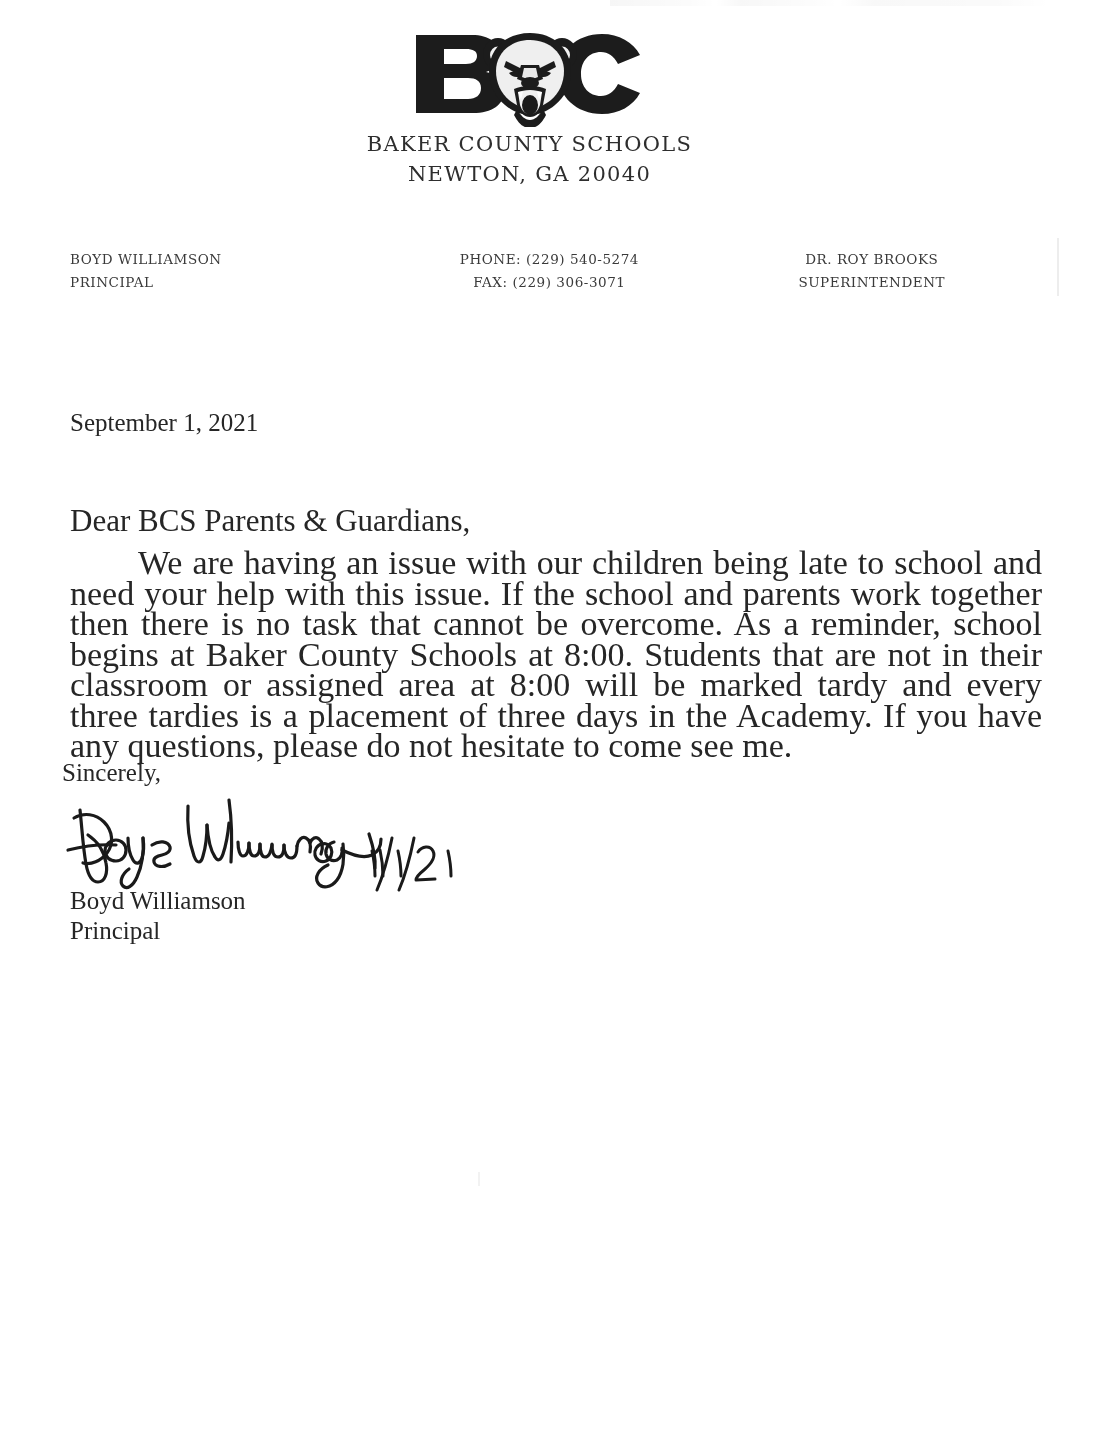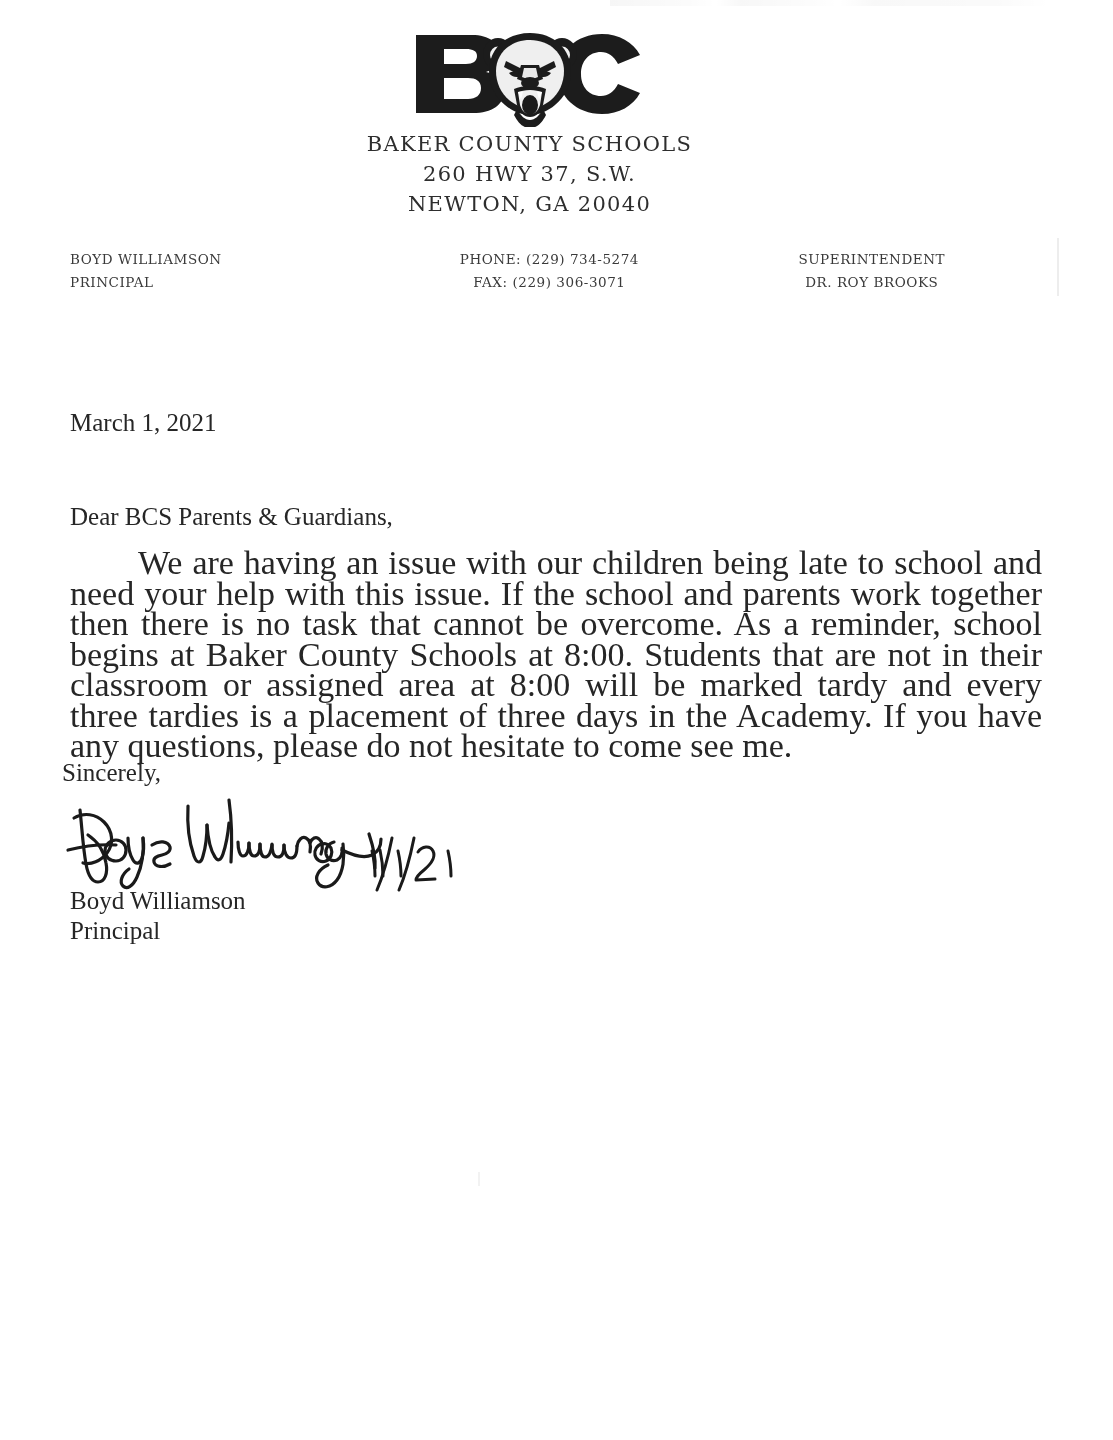--- a/index.html
+++ b/index.html
@@ -97,21 +97,21 @@
     position: absolute;
     top: 407px;
     left: 70px;
     font-size: 25px;
     line-height: 1.3;
   }
   .salutation {
     position: absolute;
     top: 501px;
     left: 70px;
-    font-size: 25px;
+    font-size: 31px;
     line-height: 1.3;
   }
   .body-copy {
     position: absolute;
     top: 548px;
     left: 70px;
     width: 972px;
     font-size: 34px;
     line-height: 30.5px;
     text-align: justify;
@@ -200,43 +200,42 @@
           <path d="M128 71 l-5 0 2 7 Z" fill="#ffffff"></path>
 
           <ellipse cx="116" cy="84" rx="8" ry="10" fill="#1c1c1c"></ellipse>
 
           <path d="M103 88 c4 7 8 11 13 11 5 0 9-4 13-11 l3 6 c-4 8-9 13-16 13 -7 0-12-5-16-13 Z" fill="#1c1c1c"></path>
         </g>
       </svg>
     </div>
 
     <div class="org-line">BAKER COUNTY SCHOOLS</div>
-    <div class="org-line">260 HWY 37, S.W.</div>
     <div class="org-line">NEWTON, GA 20040</div>
   </div>
 
   <div class="contact-row">
 
     <div class="contact-col left">
       <div>BOYD WILLIAMSON</div>
       <div>PRINCIPAL</div>
     </div>
 
     <div class="contact-col center">
-      <div>PHONE: (229) 734-5274</div>
+      <div>PHONE: (229) 540-5274</div>
       <div>FAX: (229) 306-3071</div>
     </div>
 
     <div class="contact-col right">
+      <div>DR. ROY BROOKS</div>
       <div>SUPERINTENDENT</div>
-      <div>DR. ROY BROOKS</div>
-    </div>
-  </div>
-
-  <div class="date-line">March 1, 2021</div>
+    </div>
+  </div>
+
+  <div class="date-line">September 1, 2021</div>
 
   <div class="salutation">Dear BCS Parents &amp; Guardians,</div>
 
   <div class="body-copy">We are having an issue with our children being late to school and need your help with this issue. If the school and parents work together then there is no task that cannot be overcome. As a reminder, school begins at Baker County Schools at 8:00. Students that are not in their classroom or assigned area at 8:00 will be marked tardy and every three tardies is a placement of three days in the Academy. If you have any questions, please do not hesitate to come see me.</div>
 
   <div class="closing">Sincerely,</div>
 
   <div class="signature-block">
     <svg width="420" height="110" viewBox="0 0 420 110">
       <g fill="none" stroke="#1a1a1a" stroke-width="3.2" stroke-linecap="round" stroke-linejoin="round">

